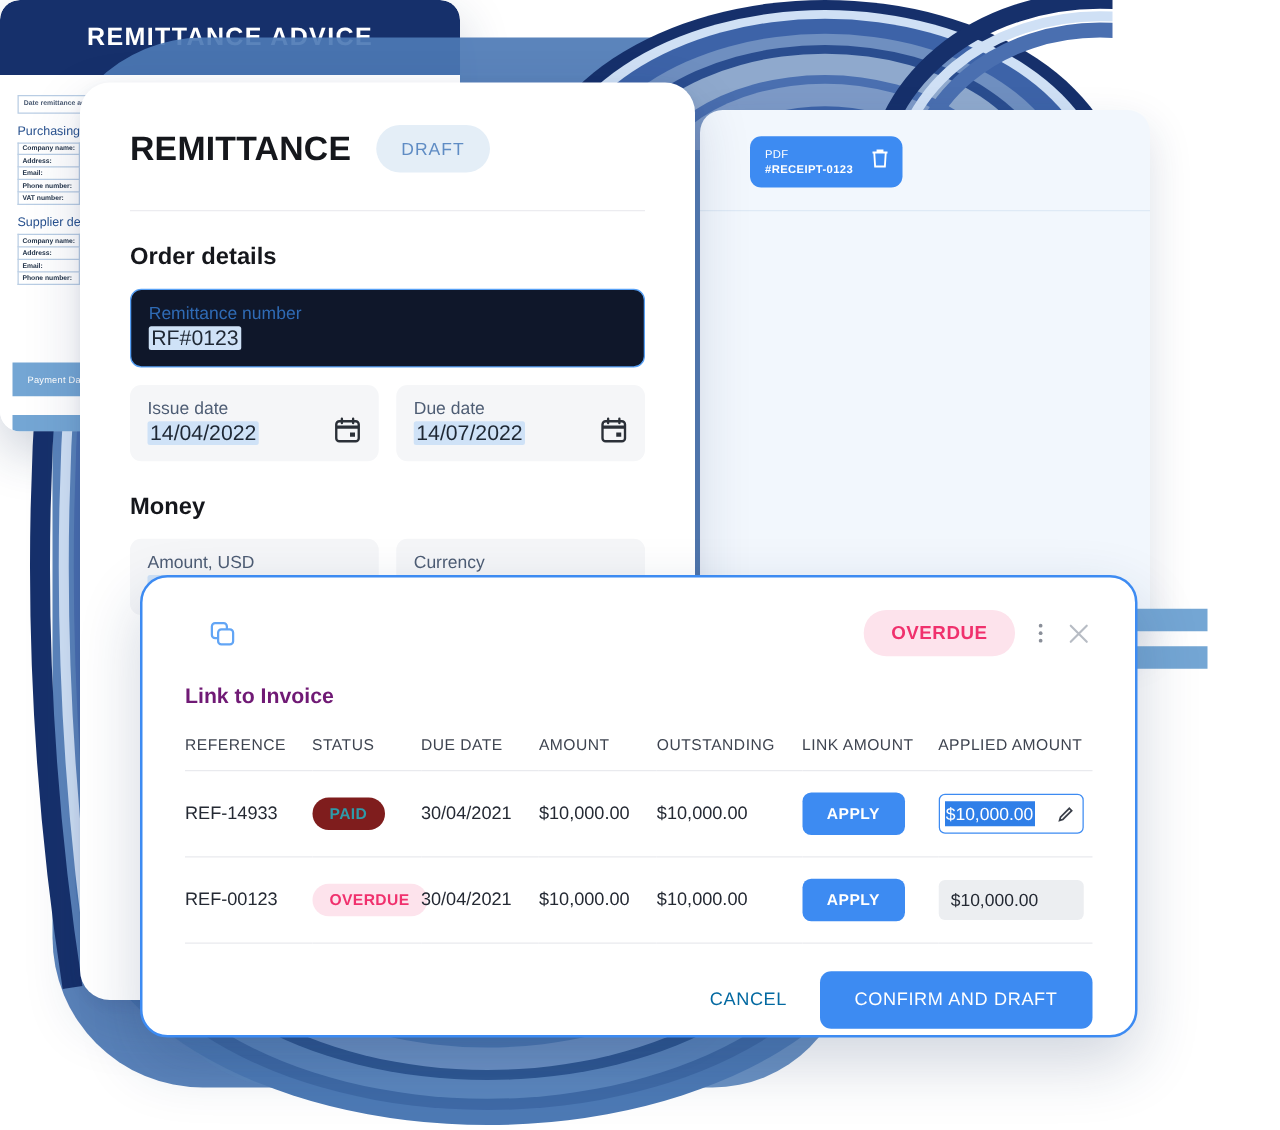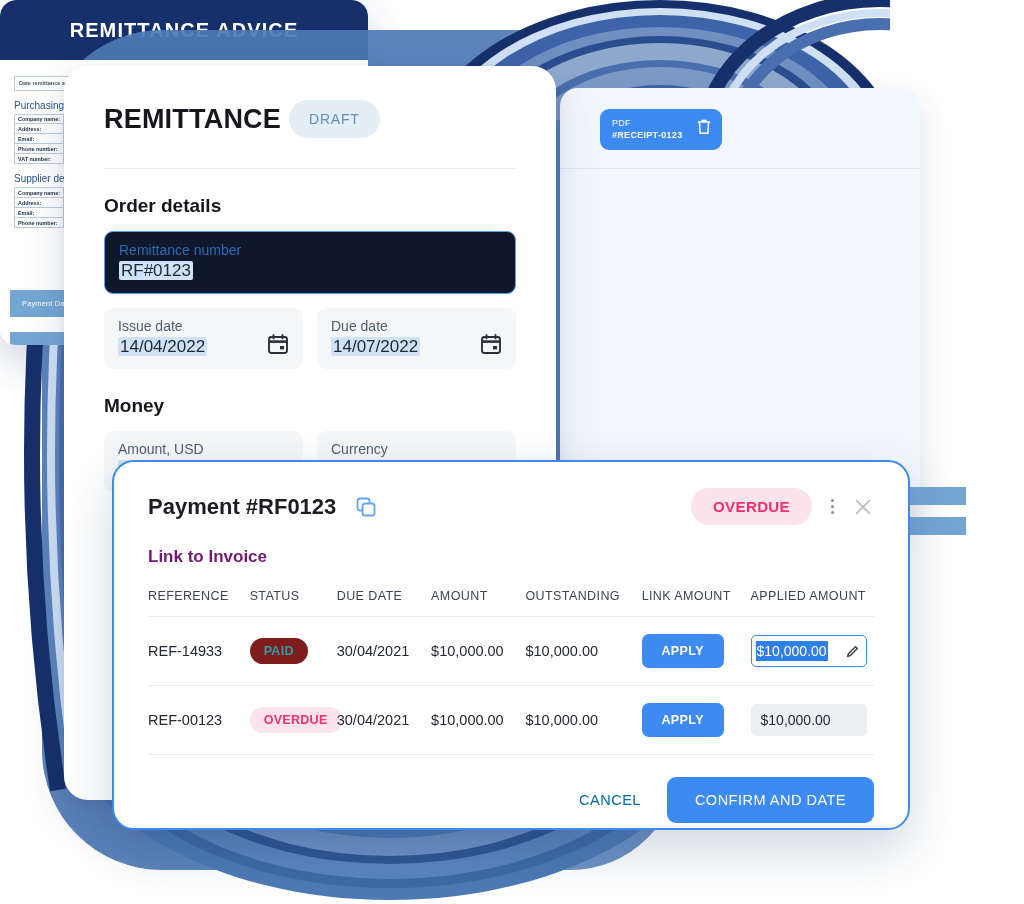--- a/index.html
+++ b/index.html
@@ -83,21 +83,21 @@
     background: #3d8bf2; border-radius: 9px; color: #fff;
     padding: 8px 10px 9px 12px; display: flex; align-items: center; gap: 14px;
   }
   .pdf-chip .t1 { font-size: 9px; line-height: 1.35; letter-spacing: .2px; }
   .pdf-chip .t2 { font-size: 9px; line-height: 1.35; letter-spacing: .3px; font-weight: 700; }
   .pdf-divider { position: absolute; left: 0; right: 0; top: 80px; height: 1px; background: #dfeaf6; }
 
   
   #form-card { left: 64px; top: 66px; width: 492px; height: 734px; border-radius: 24px; }
   .form-pad { padding: 34px 40px 0 40px; }
-  .form-title-row { display: flex; align-items: center; gap: 8px; }
+  .form-title-row { display: flex; align-items: center; gap: 20px; }
   .form-title { font-size: 27px; font-weight: 700; color: #15171c; letter-spacing: .2px; }
   .badge-draft {
     background: #e4eef7; color: #5f8cc4; font-size: 14px; letter-spacing: .8px;
     padding: 11px 20px; border-radius: 20px;
   }
   .form-rule { height: 1px; background: #ececf0; margin: 30px 0 0; }
   .sec-h { font-size: 19px; font-weight: 700; color: #15171c; margin: 26px 0 14px; }
   .field {
     background: #f5f6f8; border-radius: 9px; padding: 10px 14px 12px;
     position: relative;
@@ -400,21 +400,20 @@
           </div>
           <span class="caret"></span>
         </div>
       </div>
     </div>
   </div>
 
   <div id="modal" class="card">
     <div class="m-pad">
       <div class="m-head">
-        <div class="m-title">Payment #RF0123</div>
         <span class="copy-ic">
           <svg width="24" height="24" viewBox="0 0 24 24" fill="none" stroke="#62a5f5" stroke-width="1.8">
             <rect x="3.5" y="3.5" width="12" height="12" rx="2.6"></rect>
             <rect x="8.5" y="8.5" width="12" height="12" rx="2.6" fill="#ffffff"></rect>
           </svg>
         </span>
         <div class="m-right">
           <div class="badge-overdue-lg">OVERDUE</div>
           <span class="kebab">
             <i></i>
@@ -481,18 +480,18 @@
               <div class="amt-static">
                 <span>$10,000.00</span>
               </div>
             </td>
           </tr>
         </tbody>
       </table>
 
       <div class="m-foot">
         <button class="btn-cancel">CANCEL</button>
-        <button class="btn-confirm">CONFIRM AND DATE</button>
+        <button class="btn-confirm">CONFIRM AND DRAFT</button>
       </div>
     </div>
   </div>
 
 </div>
 
 </body></html>

